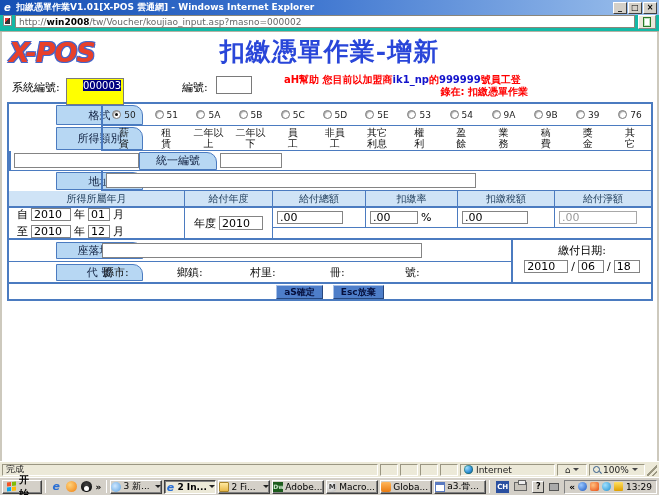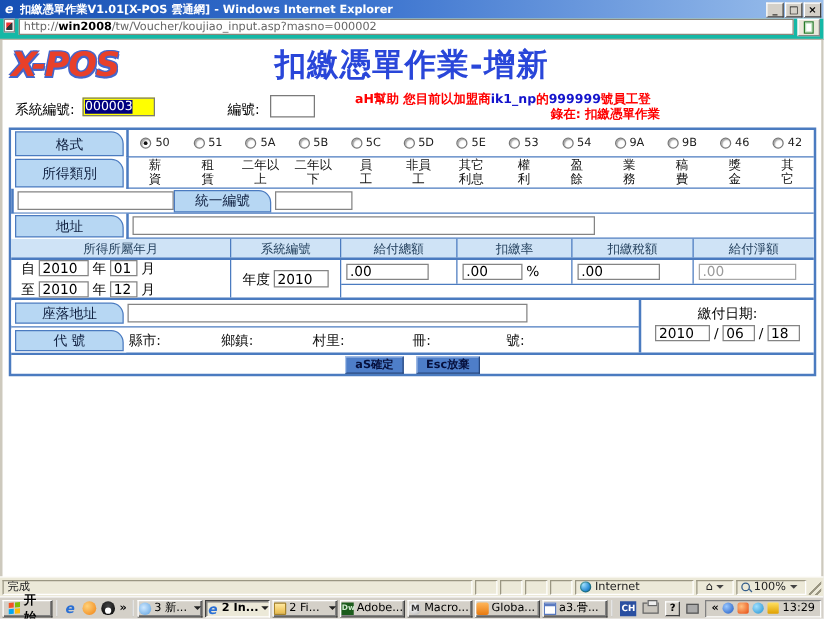--- a/index.html
+++ b/index.html
@@ -30,35 +30,35 @@
   .page { height:429px; background:#fff; position:relative; border-left:2px solid #cdc9bd; border-right:2px solid #cdc9bd; }
   .page-header { position:relative; height:40px; }
   .logo { position:absolute; left:7px; top:5px; font-size:27px; font-weight:bold; font-style:italic; color:#e8402a; letter-spacing:-1px;
     text-shadow:-1px -1px 0 #4466cc, 1px -1px 0 #4466cc, -1px 1px 0 #4466cc, 1px 1px 0 #4466cc; }
   .page-title { position:absolute; left:0; right:0; top:3px; text-align:center; font-family:"DejaVu Serif","Liberation Serif",serif;
     font-size:25px; font-weight:bold; color:#2946d9; letter-spacing:1px; }
 
   
   .sysrow { position:relative; height:28px; font-size:11px; color:#000; }
   .sys-label { position:absolute; left:10px; top:8px; }
-  .sys-input { position:absolute; left:64px; top:6px; width:58px; height:15px; background:#ffff00; border:1px solid #7a7a7a;
-    font-size:10px; line-height:13px; padding:0 1px; }
+  .sys-input { position:absolute; left:64px; top:6px; width:58px; height:27px; background:#ffff00; border:1px solid #7a7a7a;
+    font-size:10px; line-height:13px; padding:0 16px; }
   .sys-input .sel { background:#000080; color:#fff; }
   .no-label { position:absolute; left:180px; top:8px; }
   .no-input { position:absolute; left:214px; top:4px; width:36px; height:18px; background:#fff; border:1px solid #7a7a7a; }
   .helpbox { position:absolute; left:282px; top:2px; width:268px; font-size:10px; font-weight:bold; line-height:12px; }
   .helpbox .red { color:#ff0000; } .helpbox .blue { color:#1414cc; }
   .helpbox .line2 { color:#ff0000; text-align:right; padding-right:24px; }
 
   
   .form { margin:2px 8px 0 5px; width:646px; border:2px solid #4b7bc0; background:#fff; }
   .frow { display:flex; }
   .labelzone { width:92px; background:#fff; padding:1px 2px 1px 3px; }
   .tab { width:100%; height:100%; background:#b7d7f3; border:1px solid #4b7bc0; border-radius:0 10px 0 0;
-    display:flex; align-items:center; justify-content:center; font-size:11px; color:#102040; }
+    display:flex; align-items:center; justify-content:center; font-size:11px; color:#102040;margin-left:44px; }
   .content { flex:1; border-left:2px solid #4b7bc0; border-bottom:1px solid #4b7bc0; display:flex; align-items:center; }
 
   .r-format { height:22px; }
   .fmt { flex:1; display:flex; align-items:center; justify-content:center; gap:3px; font-size:9px; color:#222; cursor:default; }
   .rb { width:9px; height:9px; border-radius:50%; background:#fff; border:1px solid #777; box-shadow:inset 1px 1px 1px rgba(0,0,0,.35); position:relative; }
   .rb.on::after { content:""; position:absolute; left:2px; top:2px; width:3px; height:3px; background:#111; border-radius:50%; }
 
   .r-income { height:25px; }
   .inc { flex:1; text-align:center; font-size:10px; line-height:11px; color:#111; }
 
@@ -255,25 +255,25 @@
           <span class="fmt">
               <span class="rb"></span>
               <span>9A</span>
             </span>
           <span class="fmt">
               <span class="rb"></span>
               <span>9B</span>
             </span>
           <span class="fmt">
               <span class="rb"></span>
-              <span>46</span>
-            </span>
-          <span class="fmt">
-              <span class="rb"></span>
-              <span>42</span>
+              <span>39</span>
+            </span>
+          <span class="fmt">
+              <span class="rb"></span>
+              <span>76</span>
             </span>
         </div>
       </div>
 
       <div class="frow r-income">
         <div class="labelzone">
             <div class="tab">所得類別</div>
           </div>
         <div class="content">
           <span class="inc"><span>薪</span><br><span>資</span></span>
@@ -304,21 +304,21 @@
         <div class="labelzone">
             <div class="tab">地址</div>
           </div>
         <div class="content">
           <input class="inp addr-input" style="">
         </div>
       </div>
 
       <div class="hrow">
         <span class="hcell c1">所得所屬年月</span>
-        <span class="hcell c2">系統編號</span>
+        <span class="hcell c2">給付年度</span>
         <span class="hcell c3">給付總額</span>
         <span class="hcell c4">扣繳率</span>
         <span class="hcell c5">扣繳稅額</span>
         <span class="hcell c6 hcell">給付淨額</span>
       </div>
 
       <div class="brow">
         <div class="bcell period-cell">
           <span class="period-line">
             <span>自</span>

